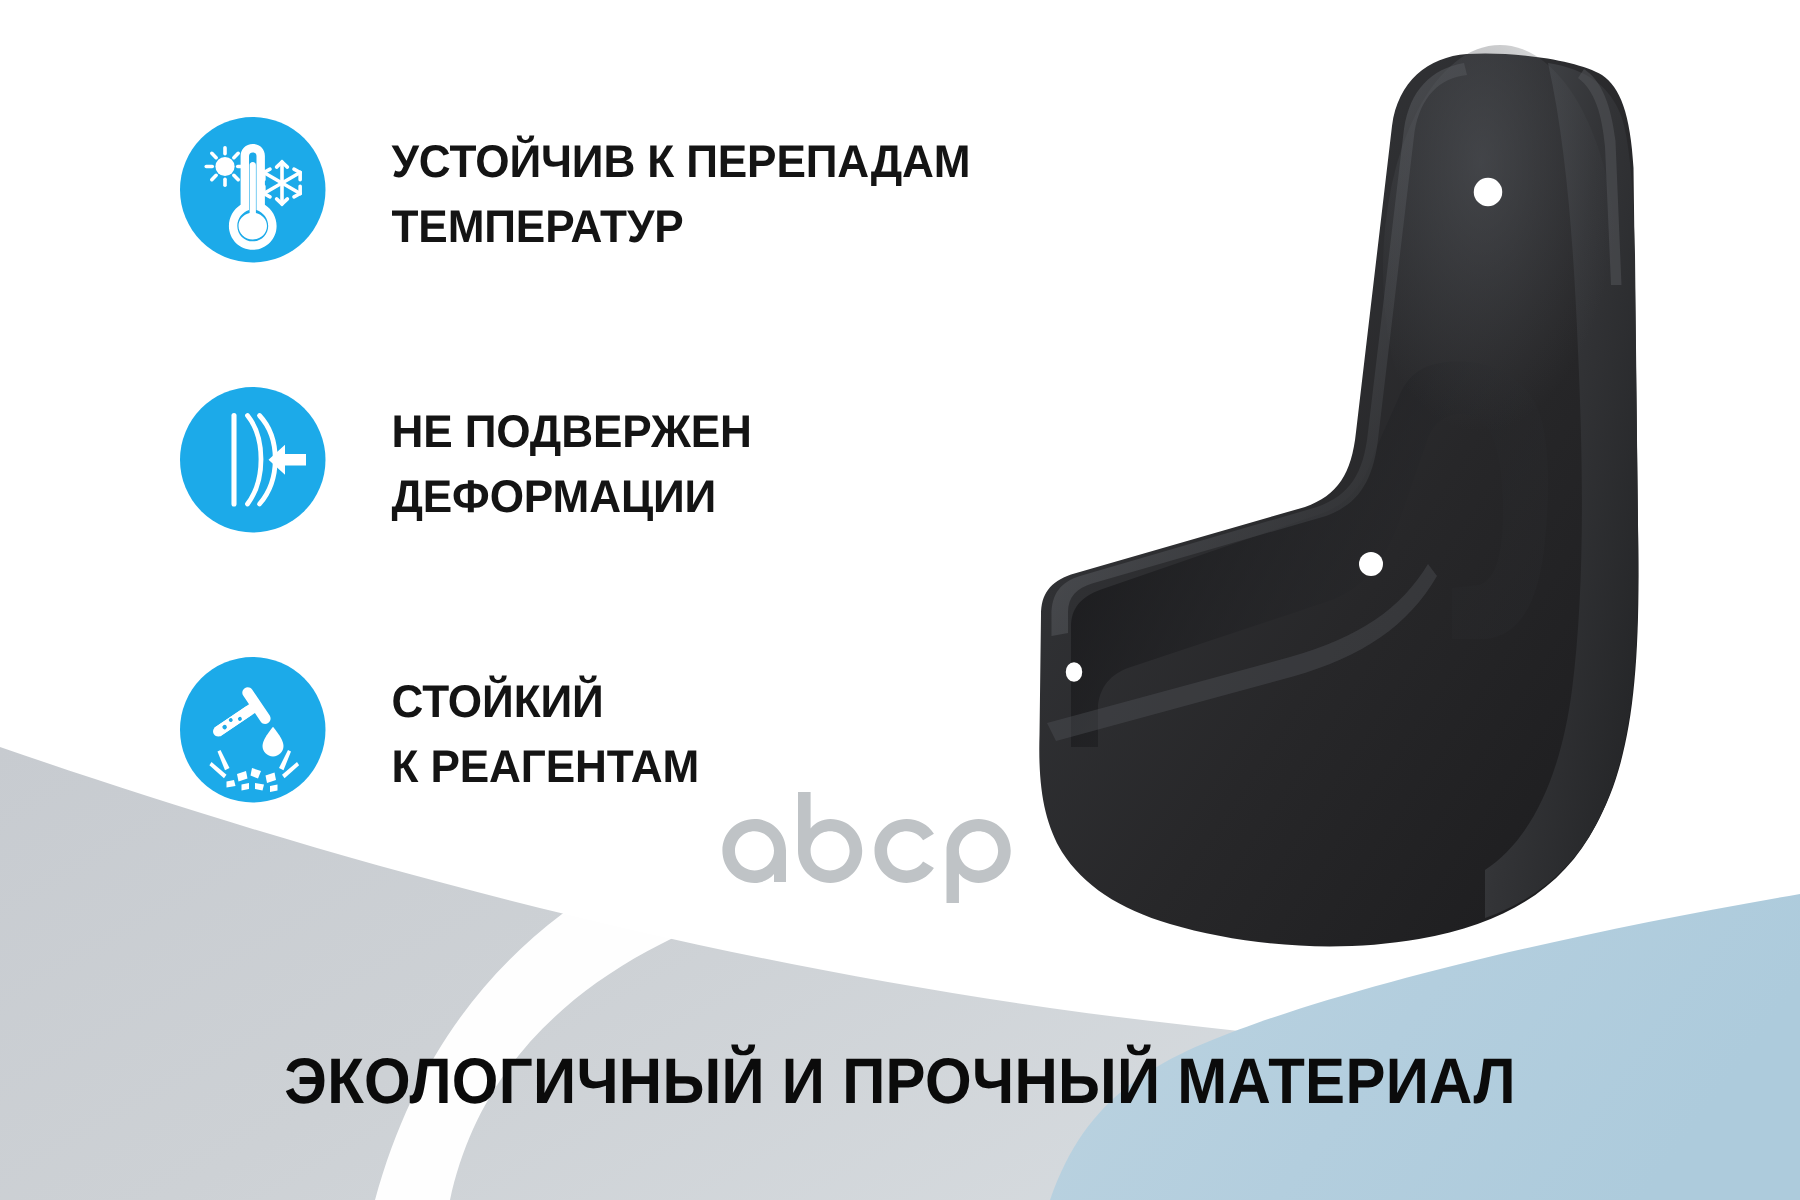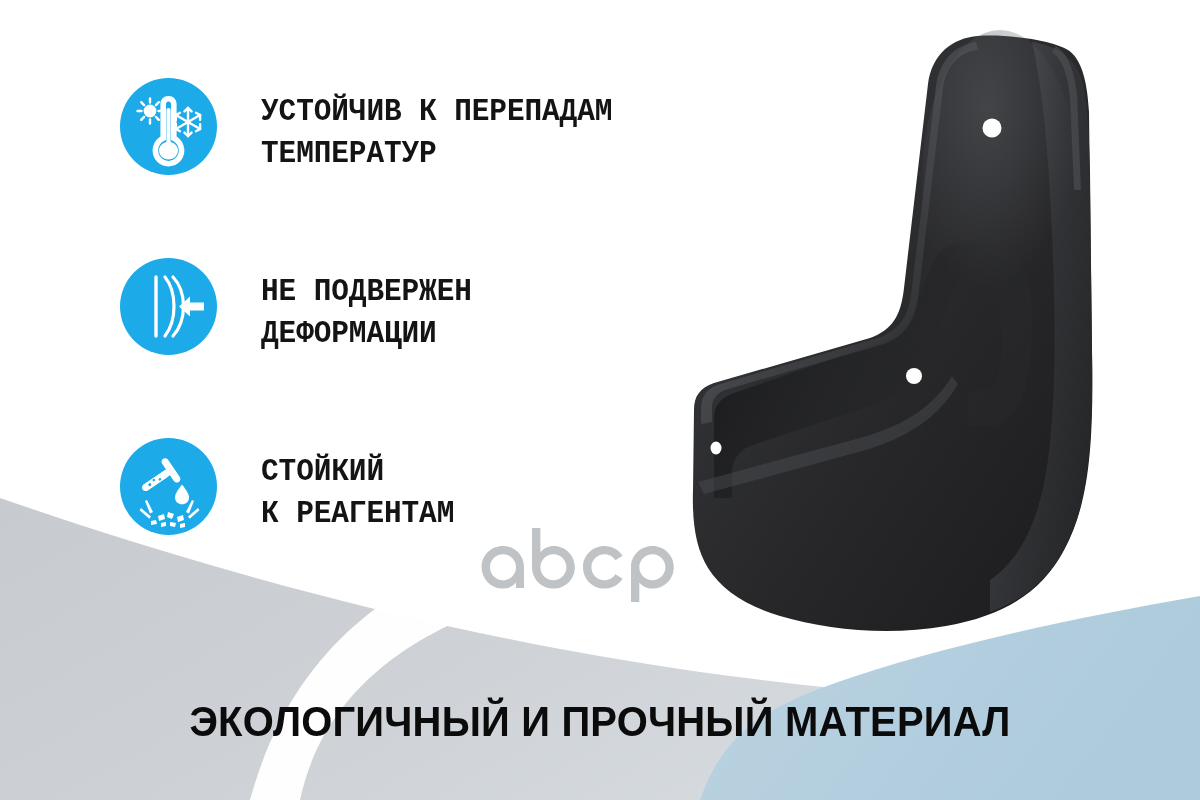--- a/index.html
+++ b/index.html
@@ -33,22 +33,21 @@
     position: absolute;
     left: 120px;
     top: 78px;
     z-index: 5;
     width: 620px;
   }
   .feature-row {
     position: absolute;
     left: 0;
     display: flex;
-    align-items: flex-end;
-    font-family: Liberation Mono, monospace;
+    align-items: center;
   }
   .feature-row.r0 { top: 0px; }
   .feature-row.r1 { top: 180px; }
   .feature-row.r2 { top: 360px; }
 
   .feature-badge {
     position: relative;
     flex: 0 0 auto;
     width: 97px;
     height: 97px;

